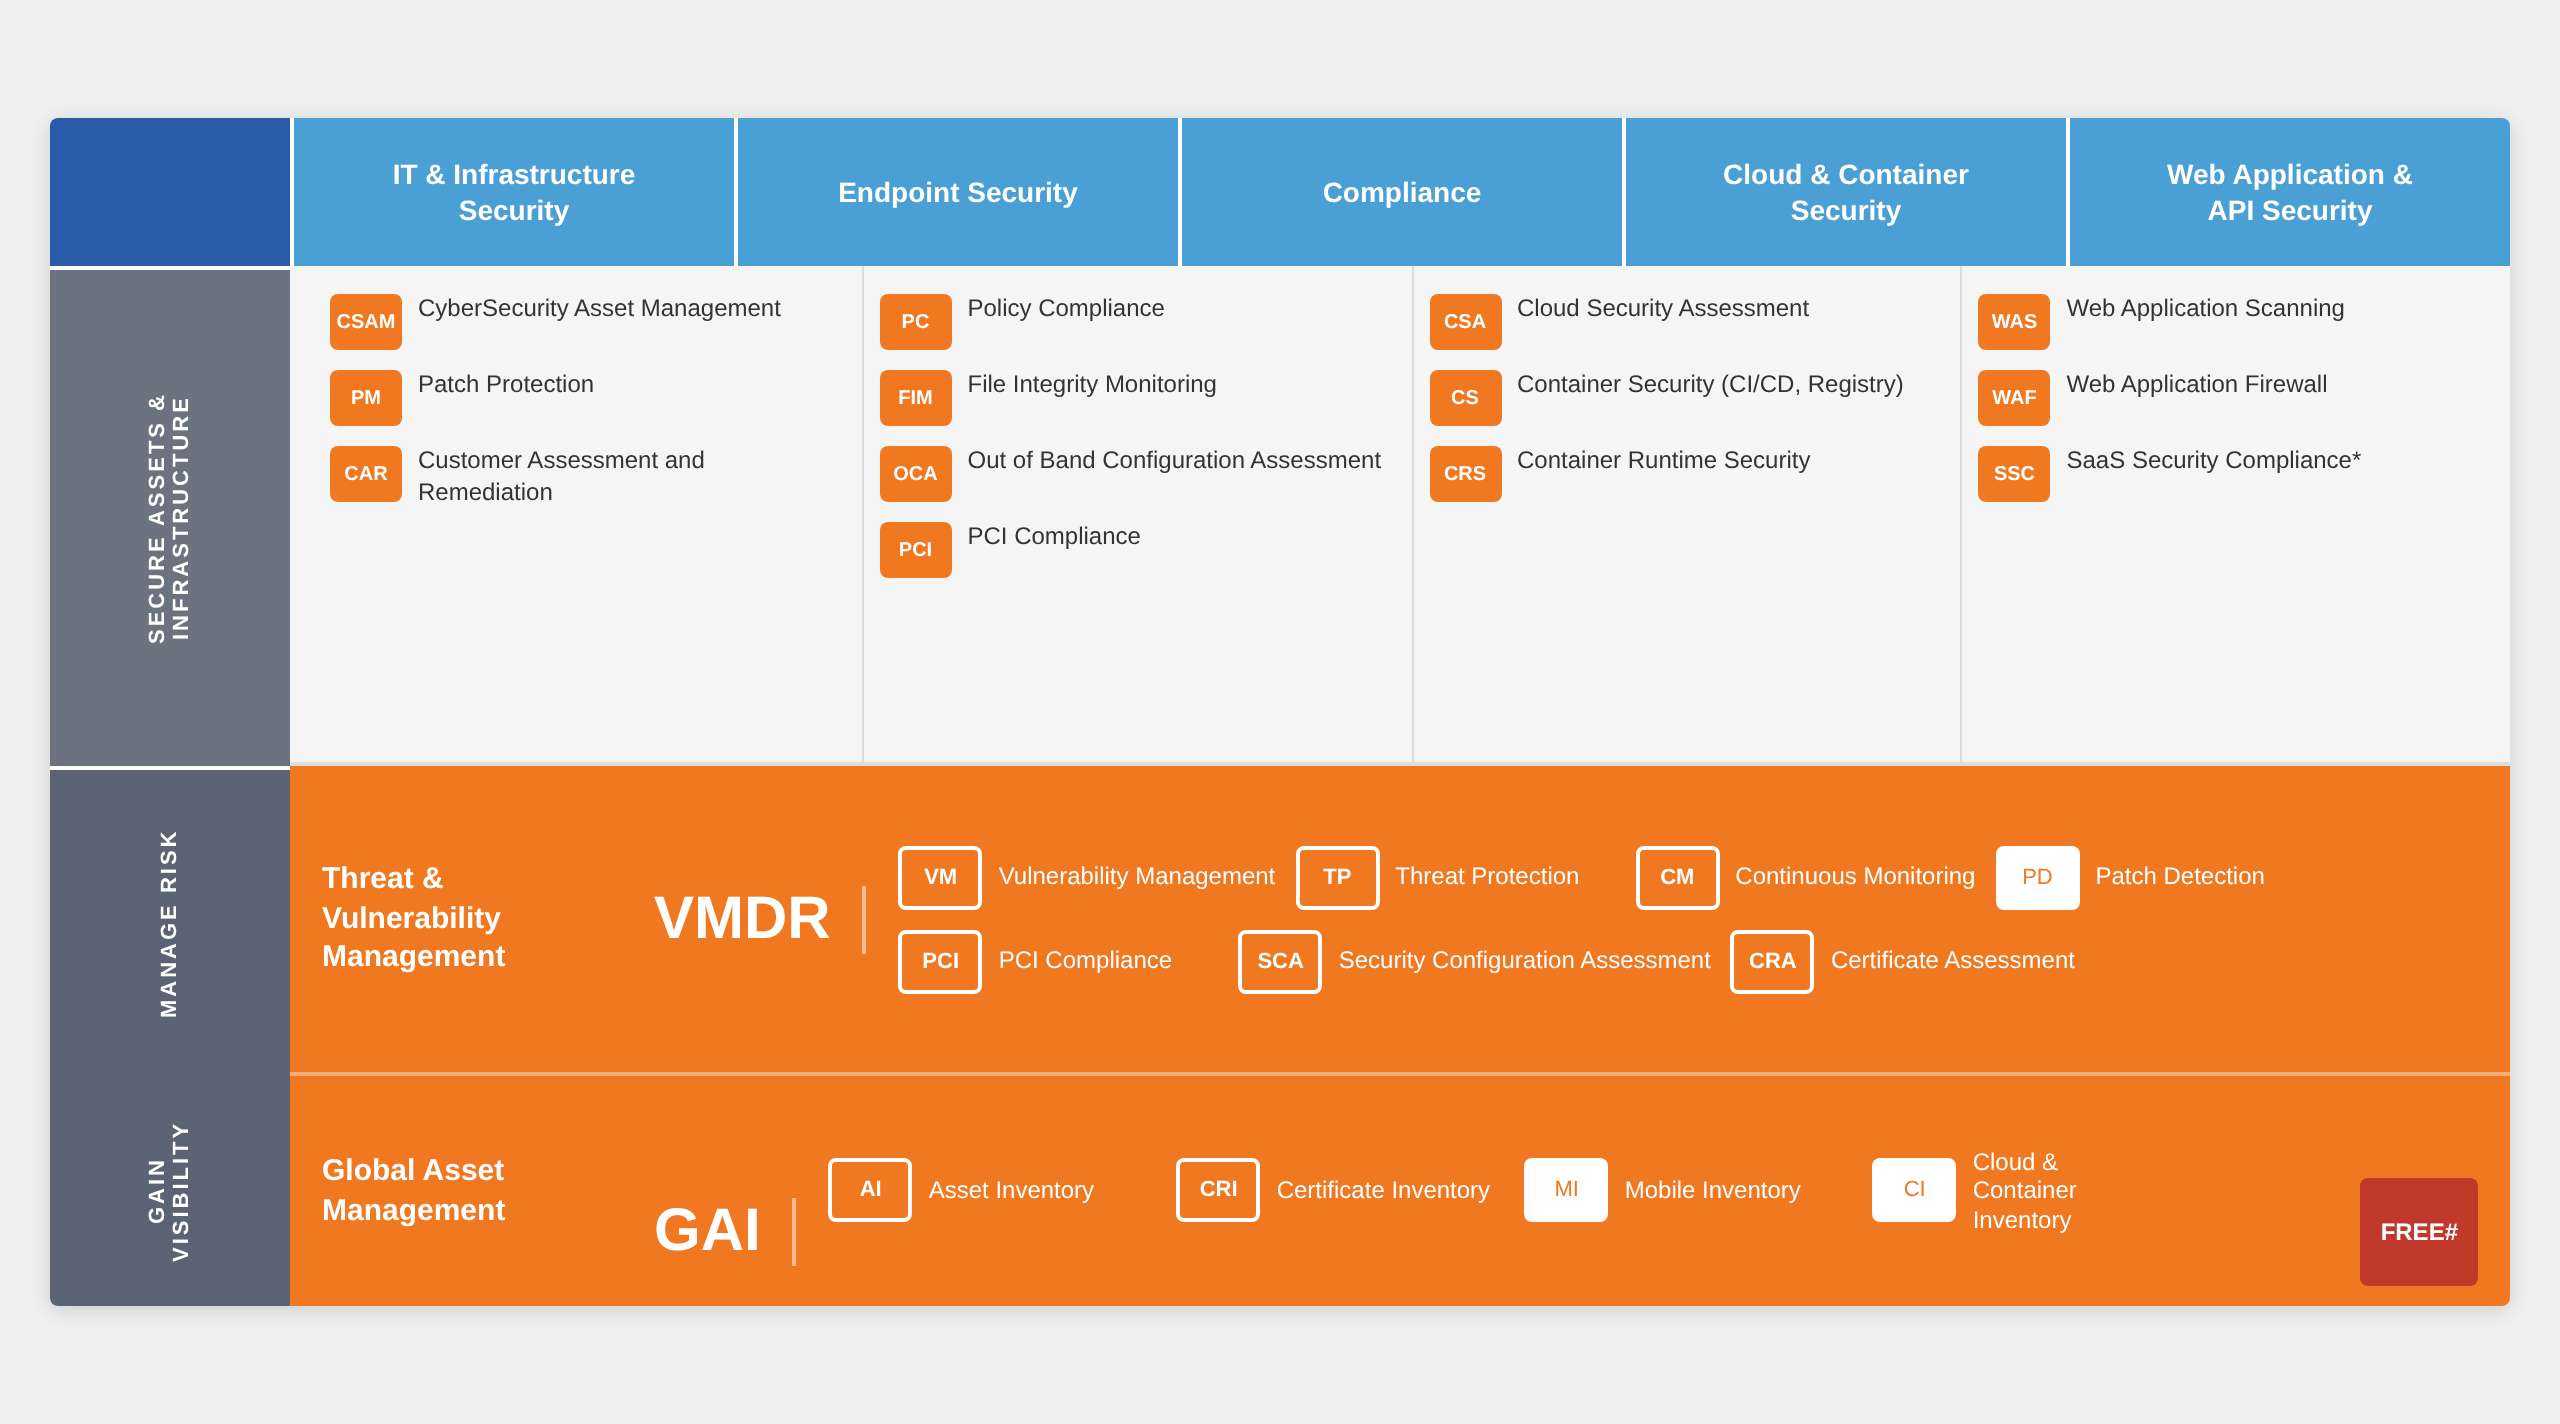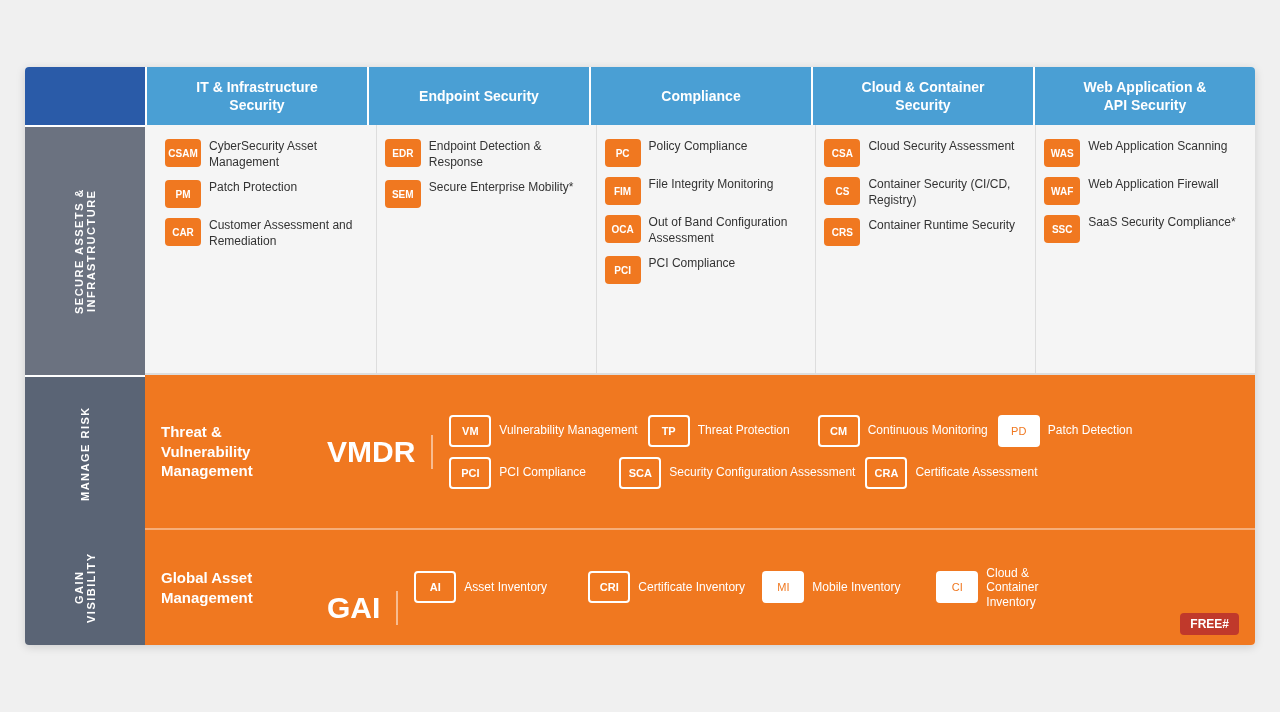--- a/index.html
+++ b/index.html
@@ -15,21 +15,21 @@
     .main-container {
       width: 1230px;
       background: white;
       box-shadow: 0 2px 10px rgba(0,0,0,0.15);
       border-radius: 4px;
       overflow: hidden;
     }
     
     .header-row {
       display: flex;
-      height: 58px;
+      height: 74px;
     }
     .header-corner {
       width: 120px;
       min-width: 120px;
       background: #2a5ba8;
       flex-shrink: 0;
     }
     .header-cell {
       flex: 1;
       background: #4a9fd4;
@@ -178,21 +178,21 @@
       align-items: center;
       justify-content: center;
       margin-right: 8px;
       flex-shrink: 0;
     }
     .free-badge {
       background: #c0392b;
       color: white;
       font-size: 12px;
       font-weight: bold;
-      padding: 4px 10px;
+      padding: 20px 10px;
       border-radius: 4px;
       margin-left: auto;
       align-self: flex-end;
       white-space: nowrap;
     }
   </style>
 </head>
 <body>
 
 <div class="main-container">
@@ -251,34 +251,20 @@
             <span class="badge-text">Patch Protection</span>
           </div>
           <div class="badge-item">
             <div class="badge">
                 <span>CAR</span>
               </div>
             <span class="badge-text">Customer Assessment and Remediation</span>
           </div>
         </div>
 
-        <div class="secure-cell" style="padding-top:14px;">
-          <div class="badge-item">
-            <div class="badge">
-                <span>EDR</span>
-              </div>
-            <span class="badge-text">Endpoint Detection &amp; Response</span>
-          </div>
-          <div class="badge-item">
-            <div class="badge">
-                <span>SEM</span>
-              </div>
-            <span class="badge-text">Secure Enterprise Mobility*</span>
-          </div>
-        </div>
 
         <div class="secure-cell" style="padding-top:14px;">
           <div class="badge-item">
             <div class="badge">
                 <span>PC</span>
               </div>
             <span class="badge-text">Policy Compliance</span>
           </div>
           <div class="badge-item">
             <div class="badge">

